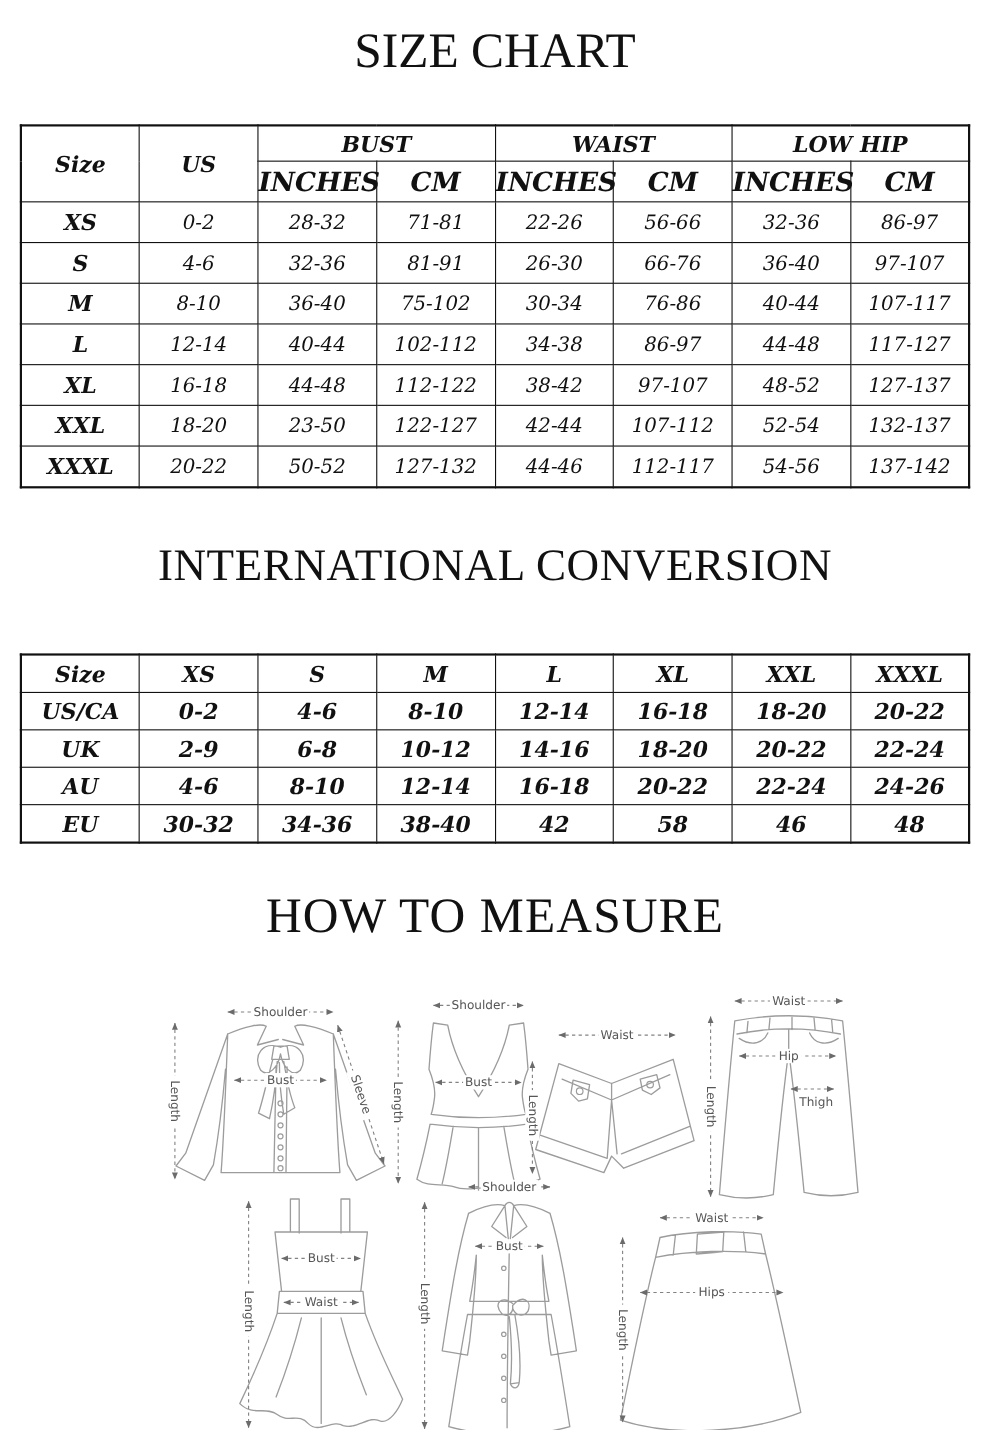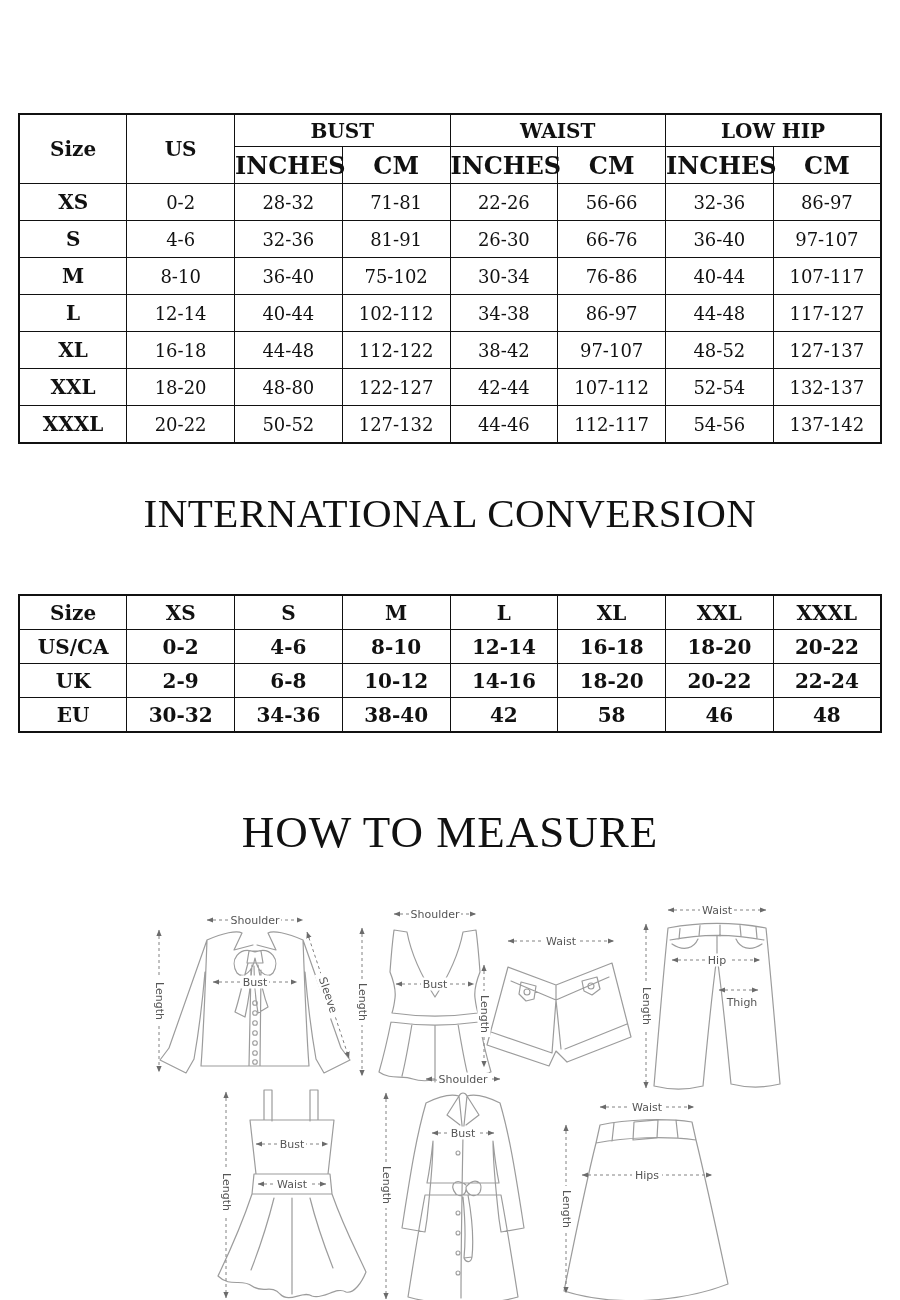--- a/index.html
+++ b/index.html
@@ -4,21 +4,21 @@
 <style>
   html,body{margin:0;padding:0;background:#fff;}
   .page{position:relative;width:900px;height:1300px;background:#fff;overflow:hidden;
         font-family:"DejaVu Serif", serif;color:#111;}
   .title{position:absolute;left:0;width:100%;text-align:center;margin:0;
          font-family:"Liberation Serif", serif;font-weight:400;color:#111;white-space:nowrap;}
   #title-size{top:20px;font-size:45px;}
   #title-conversion{top:489px;font-size:41px;letter-spacing:.5px;}
   #title-measure{top:806px;font-size:45px;letter-spacing:1px;}
 
-  .tblwrap{position:absolute;left:18px;width:792px;}
+  .tblwrap{position:absolute;left:18px;width:792px;font-style:italic;}
   #size-chart-wrap{top:113px;}
   #conversion-wrap{top:594px;}
   table{border-collapse:collapse;width:864px;table-layout:fixed;border:2px solid #111;}
   th,td{border:1.5px solid #111;text-align:center;vertical-align:middle;padding:0;}
 
   .sc tr.h1 th{height:31px;font-size:20px;font-weight:700;}
   .sc tr.h2 th{height:36px;font-size:24px;font-weight:700;}
   .sc tbody th{height:36px;font-size:20px;font-weight:700;}
   .sc tbody td{height:36px;font-size:18px;font-weight:400;}
 
@@ -30,20 +30,21 @@
   .dim line{stroke:#828282;stroke-width:1;stroke-dasharray:3 3;}
   .dim rect{fill:#fff;stroke:none;}
   .dim text{fill:#565656;font-family:"DejaVu Sans", sans-serif;font-size:11px;
             text-anchor:middle;dominant-baseline:middle;}
 </style>
 </head>
 <body>
 
 <div class="page">
 
+  <h1 class="title" id="title-size">SIZE CHART</h1>
 
   <div class="tblwrap" id="size-chart-wrap">
     <table class="sc">
       <colgroup>
         <col style="width:12.5%">
           <col style="width:12.5%">
           <col style="width:12.5%">
           <col style="width:12.5%">
         <col style="width:12.5%">
           <col style="width:12.5%">
@@ -114,21 +115,21 @@
           <td>44-48</td>
           <td>112-122</td>
           <td>38-42</td>
           <td>97-107</td>
           <td>48-52</td>
           <td>127-137</td>
         </tr>
         <tr>
           <th>XXL</th>
           <td>18-20</td>
-          <td>48-80</td>
+          <td>23-50</td>
           <td>122-127</td>
           <td>42-44</td>
           <td>107-112</td>
           <td>52-54</td>
           <td>132-137</td>
         </tr>
         <tr>
           <th>XXXL</th>
           <td>20-22</td>
           <td>50-52</td>
@@ -181,20 +182,30 @@
         </tr>
         <tr>
           <th>UK</th>
           <td>2-9</td>
           <td>6-8</td>
           <td>10-12</td>
           <td>14-16</td>
           <td>18-20</td>
           <td>20-22</td>
           <td>22-24</td>
+        </tr>
+        <tr>
+          <th>AU</th>
+          <td>4-6</td>
+          <td>8-10</td>
+          <td>12-14</td>
+          <td>16-18</td>
+          <td>20-22</td>
+          <td>22-24</td>
+          <td>24-26</td>
         </tr>
         <tr>
           <th>EU</th>
           <td>30-32</td>
           <td>34-36</td>
           <td>38-40</td>
           <td>42</td>
           <td>58</td>
           <td>46</td>
           <td>48</td>

